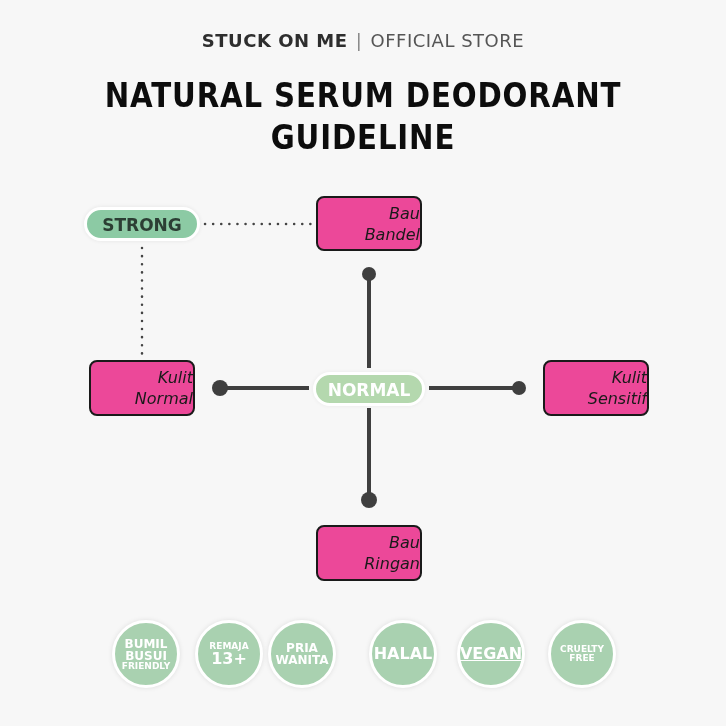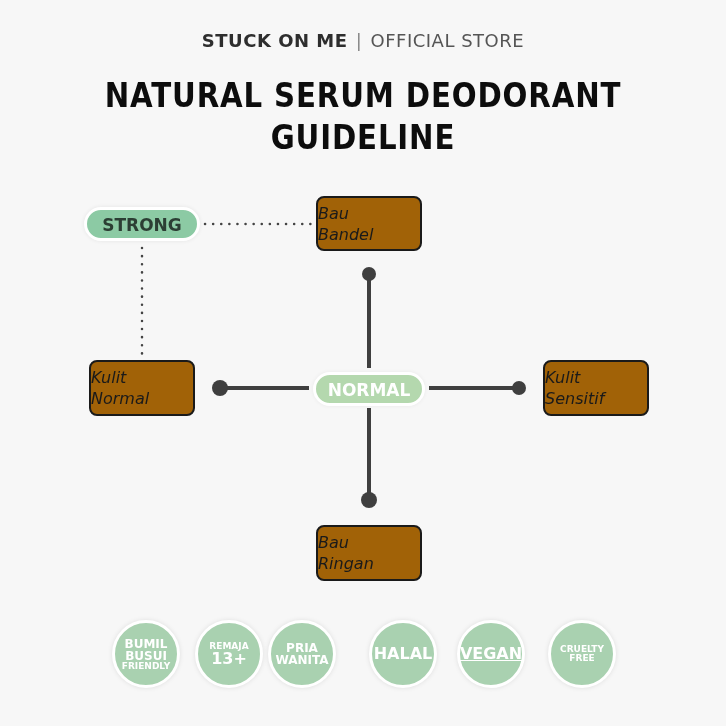--- a/index.html
+++ b/index.html
@@ -20,22 +20,22 @@
   .title {
     position: absolute; top: 74px; left: 0; width: 726px;
     text-align: center;
     font-family: "DejaVu Sans", sans-serif;
     font-weight: bold; font-size: 34px; line-height: 42px;
     color: #0d0d0d; letter-spacing: 1px;
     transform: scaleX(0.86); transform-origin: center top;
   }
   svg.diagram { position: absolute; left: 0; top: 0; }
   .box {
-    position: absolute; background: #a16207; border: 2px solid #1a1a1a;
-    border-radius: 8px; text-align: left;
+    position: absolute; background: #ec4899; border: 2px solid #1a1a1a;
+    border-radius: 8px; text-align: right;
     font-family: "DejaVu Sans", sans-serif; font-style: italic;
     font-size: 16px; line-height: 21px; color: #1a1a1a;
     display: flex; flex-direction: column; justify-content: center;
     box-sizing: border-box;
   }
   .pill {
     position: absolute; border-radius: 20px; text-align: center;
     font-family: "DejaVu Sans", sans-serif; font-weight: bold;
     box-sizing: border-box;
   }

